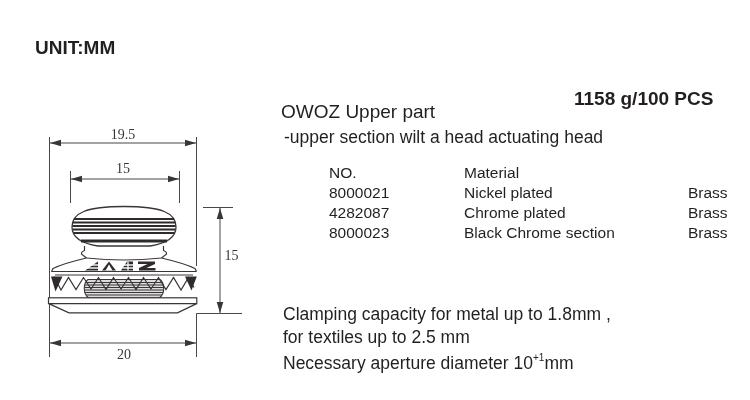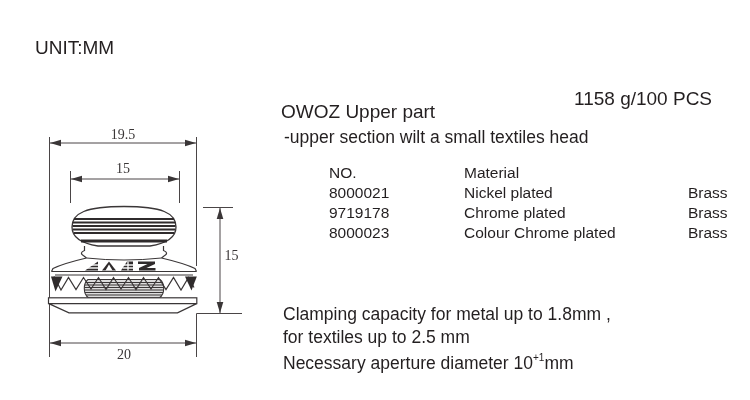--- a/index.html
+++ b/index.html
@@ -2,21 +2,21 @@
 <html><head>
 <meta charset="utf-8">
 <style>
   html,body{margin:0;padding:0;}
   body{
     width:750px;height:400px;position:relative;overflow:hidden;
     background:#ffffff;
     font-family:"Liberation Sans", sans-serif;
     color:#231f20;
   }
-  .corner{position:absolute;font-weight:normal;font-size:19px;letter-spacing:0px;white-space:nowrap;text-align:center;}
+  .corner{position:absolute;font-weight:bold;font-size:19px;letter-spacing:0px;white-space:nowrap;text-align:center;}
   #unit-label{left:35px;top:37px;}
   #weight-label{left:574px;top:43px;margin-top:45px;}
 
   #info{position:absolute;left:281px;top:101px;white-space:nowrap;}
   #info .title{font-size:19px;font-weight:normal;margin:0;}
   #info .subtitle{font-size:17.5px;margin-top:4px;padding-left:3px;}
 
   #spec-table{position:absolute;left:285px;top:163px;font-size:15.5px;}
   #spec-table .trow{display:grid;grid-template-columns:135px 224px 100px;line-height:20px;white-space:nowrap;margin-left:44px;}
 
@@ -30,41 +30,41 @@
   .part{stroke:#3a3637;fill:none;}
 </style>
 </head>
 <body>
 
 <div class="corner" id="unit-label">UNIT:MM</div>
 <div class="corner" id="weight-label">1158 g/100 PCS</div>
 
 <div id="info">
   <div class="title">OWOZ Upper part</div>
-  <div class="subtitle">-upper section wilt a small textiles head</div>
+  <div class="subtitle">-upper section wilt a head actuating head</div>
 </div>
 
 <div id="spec-table">
   <div class="trow">
     <span>NO.</span>
     <span>Material</span>
   </div>
   <div class="trow">
     <span>8000021</span>
     <span>Nickel plated</span>
     <span>Brass</span>
   </div>
   <div class="trow">
-    <span>9719178</span>
+    <span>4282087</span>
     <span>Chrome plated</span>
     <span>Brass</span>
   </div>
   <div class="trow">
     <span>8000023</span>
-    <span>Colour Chrome plated</span>
+    <span>Black Chrome section</span>
     <span>Brass</span>
   </div>
 </div>
 
 <div id="notes">
   <div>Clamping capacity for metal up to 1.8mm ,</div>
   <div>for textiles up to 2.5 mm</div>
   <div><span>Necessary aperture diameter 10</span><sup>+1</sup><span>mm</span></div>
 </div>
 

